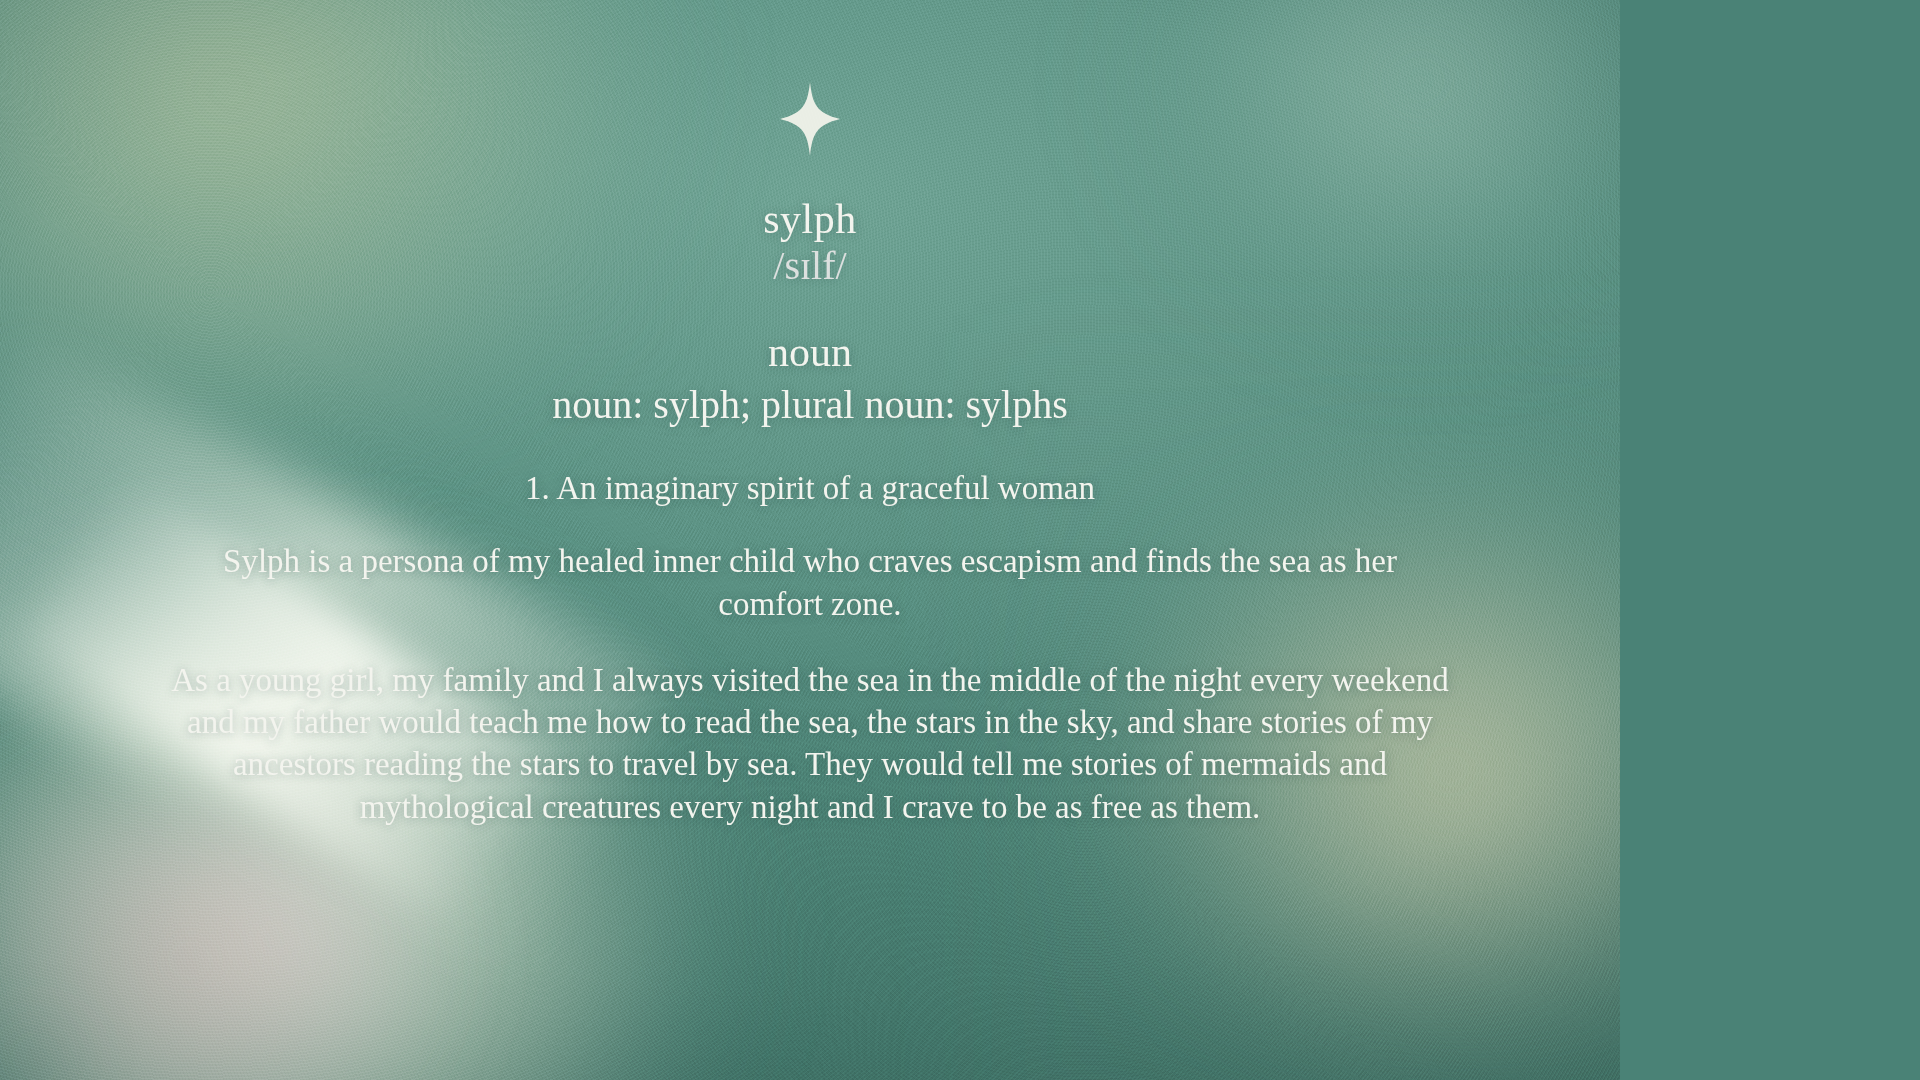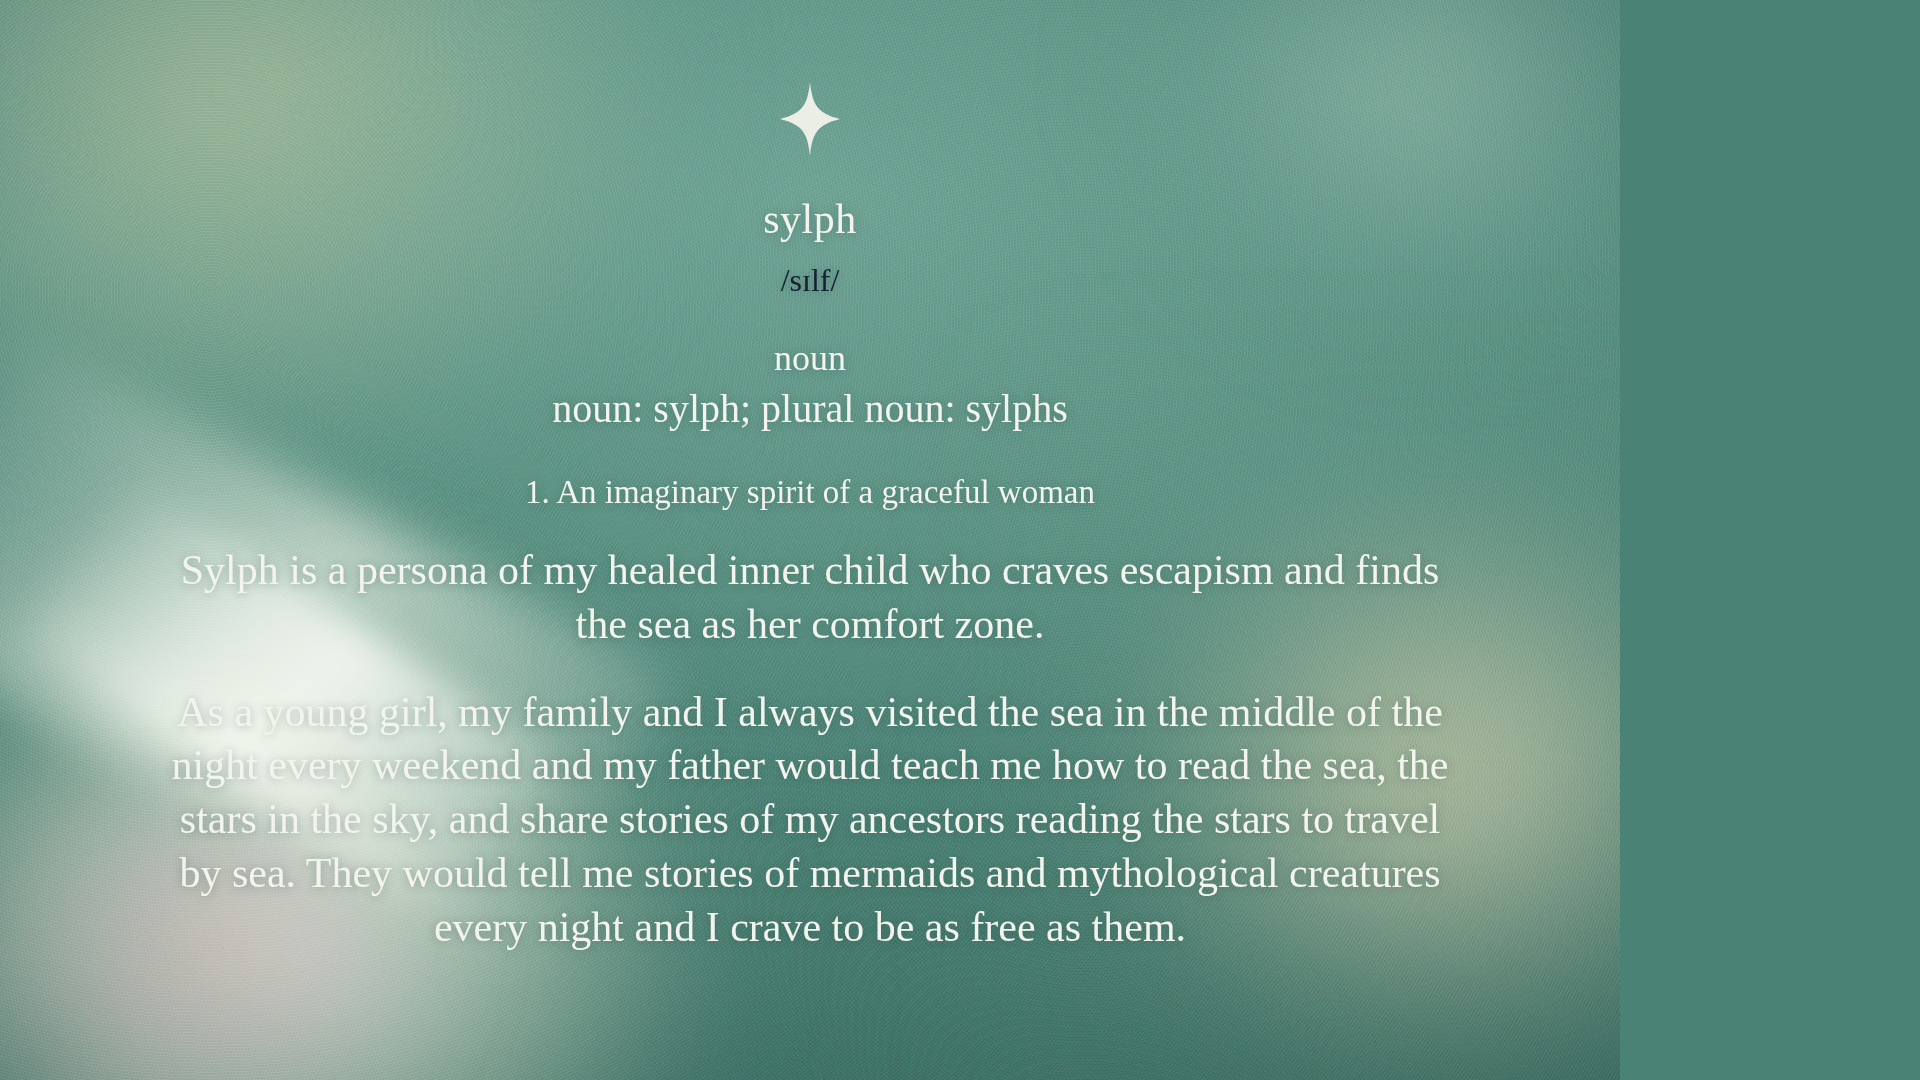--- a/index.html
+++ b/index.html
@@ -139,48 +139,48 @@
   }
 
   .headword {
     margin-top: 42px;
     font-size: 42px;
     line-height: 1.0;
     letter-spacing: 0.5px;
     font-weight: 400;
   }
   .pronunciation {
-    margin-top: 24px;
-    font-size: 32px;
+    margin-top: 6px;
+    font-size: 40px;
     line-height: 1.0;
-    color: #0f172a;
+    color: #e5e5e5;
     opacity: 0.93;
   }
 
   .pos {
     margin-top: 44px;
-    font-size: 36px;
+    font-size: 42px;
     line-height: 1.05;
   }
   .forms {
     margin-top: 10px;
     font-size: 40px;
     line-height: 1.05;
   }
 
   .sense {
     margin-top: 44px;
     font-size: 33px;
     line-height: 1.1;
     text-align: center;
   }
 
   .para {
     margin-top: 34px;
-    font-size: 42px;
+    font-size: 33px;
     line-height: 1.28;
     max-width: 1260px;
   }
 
   .para-wide {
     max-width: 1290px;
   }
 </style>
 </head>
 <body>

